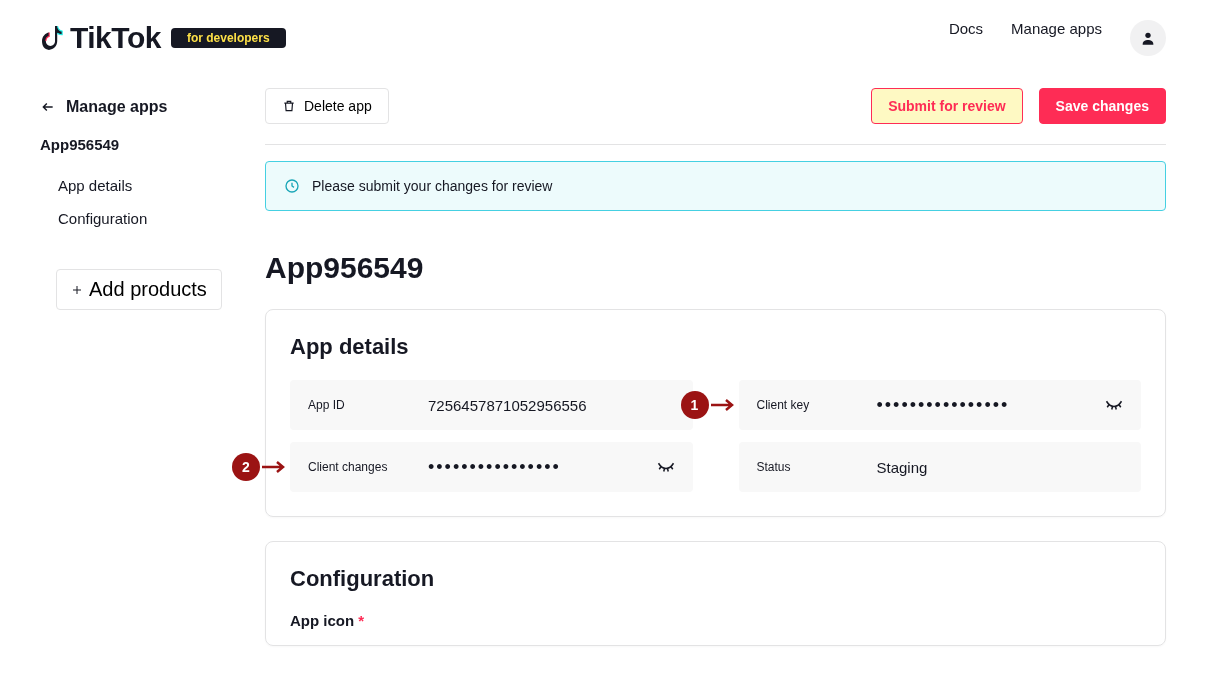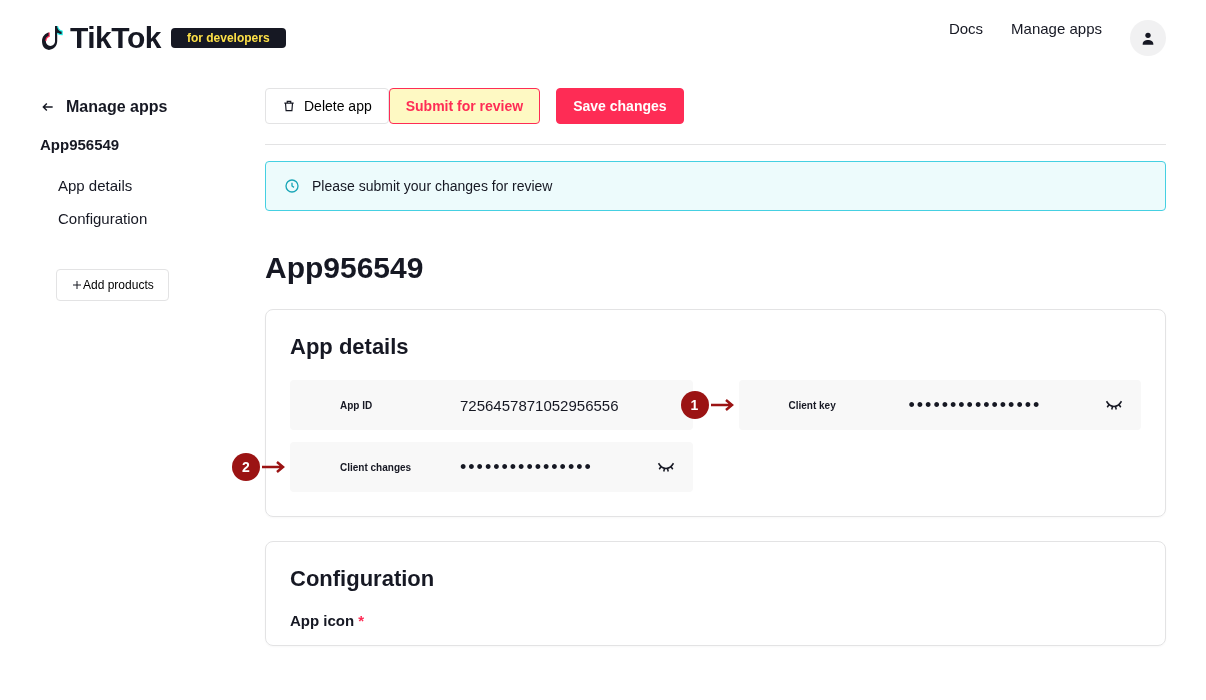--- a/index.html
+++ b/index.html
@@ -15,41 +15,41 @@
 .nav-link { font-size: 15px; font-weight: 500; cursor: pointer; }
 .avatar { width: 36px; height: 36px; border-radius: 50%; background: #f1f1f2; display: flex; align-items: center; justify-content: center; }
 
 
 .page { display: flex; padding: 0 0 40px 40px; }
 .sidebar { width: 225px; flex: 0 0 225px; padding-top: 22px; }
 .back-row { display: flex; align-items: center; gap: 10px; font-weight: 700; font-size: 16px; margin-bottom: 20px; cursor: pointer; }
 .side-title { font-weight: 700; font-size: 15px; margin-bottom: 16px; }
 .side-link { font-size: 15px; color: #161823; padding: 8px 0 8px 18px; cursor: pointer; }
 .side-section { margin-top: 22px; }
-.add-btn { display: inline-flex; align-items: center; border: 1px solid #e3e3e4; border-radius: 4px; padding: 8px 14px; font-size: 12px; margin-top: 12px; margin-left: 16px; cursor: pointer; background: #fff; }
+.add-btn { display: inline-flex; align-items: center; gap: 6px; border: 1px solid #e3e3e4; border-radius: 4px; padding: 8px 14px; font-size: 20px; margin-top: 12px; margin-left: 16px; cursor: pointer; background: #fff; }
 
 .main { flex: 1; padding-right: 40px; }
-.action-row { display: flex; align-items: center; justify-content: flex-start; padding: 12px 0 20px 0; }
+.action-row { display: flex; align-items: center; justify-content: space-between; padding: 12px 0 20px 0; }
 .btn { border-radius: 4px; padding: 9px 16px; font-size: 14px; font-weight: 500; cursor: pointer; }
 .btn-outline { border: 1px solid #e3e3e4; background: #fff; display: inline-flex; align-items: center; gap: 8px; }
 .btn-review { border: 1px solid #fe2c55; background: #fef9c3; color: #fe2c55; font-weight: 600; }
 .btn-primary { border: 1px solid #fe2c55; background: #fe2c55; color: #fff; font-weight: 600; }
 .action-right { display: flex; gap: 16px; }
 .divider { height: 1px; background: #e3e3e4; margin-bottom: 16px; }
 
 .notice { border: 1px solid #45d0e2; background: #edfbfc; border-radius: 4px; padding: 16px 18px; display: flex; align-items: center; gap: 12px; font-size: 14px; margin-bottom: 40px; }
 
 .app-title { font-size: 30px; font-weight: 800; margin-bottom: 24px; }
 
 .card { border: 1px solid #e3e3e4; border-radius: 8px; padding: 24px; margin-bottom: 24px; box-shadow: 0 1px 2px rgba(0,0,0,0.03); }
 .card h2 { font-size: 22px; font-weight: 800; margin-bottom: 20px; }
 
 .grid { display: grid; grid-template-columns: 1fr 1fr; gap: 12px 46px; }
 .field { background: #f8f8f8; border-radius: 4px; padding: 16px 18px; display: flex; align-items: center; position: relative; }
-.field-label { font-weight: 700; font-size: 10px; width: 120px; flex: 0 0 120px; margin-left: 32px; }
+.field-label { font-weight: 400; font-size: 12px; width: 120px; flex: 0 0 120px; }
 .field-value { font-size: 15px; color: #161823; }
 .dots { font-size: 18px; letter-spacing: 2px; line-height: 1; }
 .eye { margin-left: auto; cursor: pointer; }
 
 .config-label { font-weight: 600; font-size: 15px; margin-bottom: 6px; }
 .req { color: #fe2c55; }
 .help { color: #74757a; font-size: 15px; }
 
 
 .callout { position: absolute; left: -58px; top: 50%; transform: translateY(-50%); display: flex; align-items: center; }
@@ -180,20 +180,24 @@
           <span class="field-label">Client changes</span>
           <span class="field-value dots">••••••••••••••••</span>
           <span class="eye">
             <span>
               <svg width="18" height="12" viewBox="0 0 24 14" fill="none" stroke="#161823" stroke-width="2">
                   <path d="M2 2c3 5 7 7 10 7s7-2 10-7M5 7l-2 3M10 9l-1 4M14 9l1 4M19 7l2 3"></path>
                 </svg>
             </span>
           </span>
         </div>
+        <div class="field">
+          <span class="field-label">Status</span>
+          <span class="field-value">Staging</span>
+        </div>
       </div>
     </div>
 
     <div class="card" style="padding-bottom:10px">
       <h2>Configuration</h2>
       <div class="config-label">
         <span>App icon</span>
         <span class="req">*</span>
       </div>
     </div>

